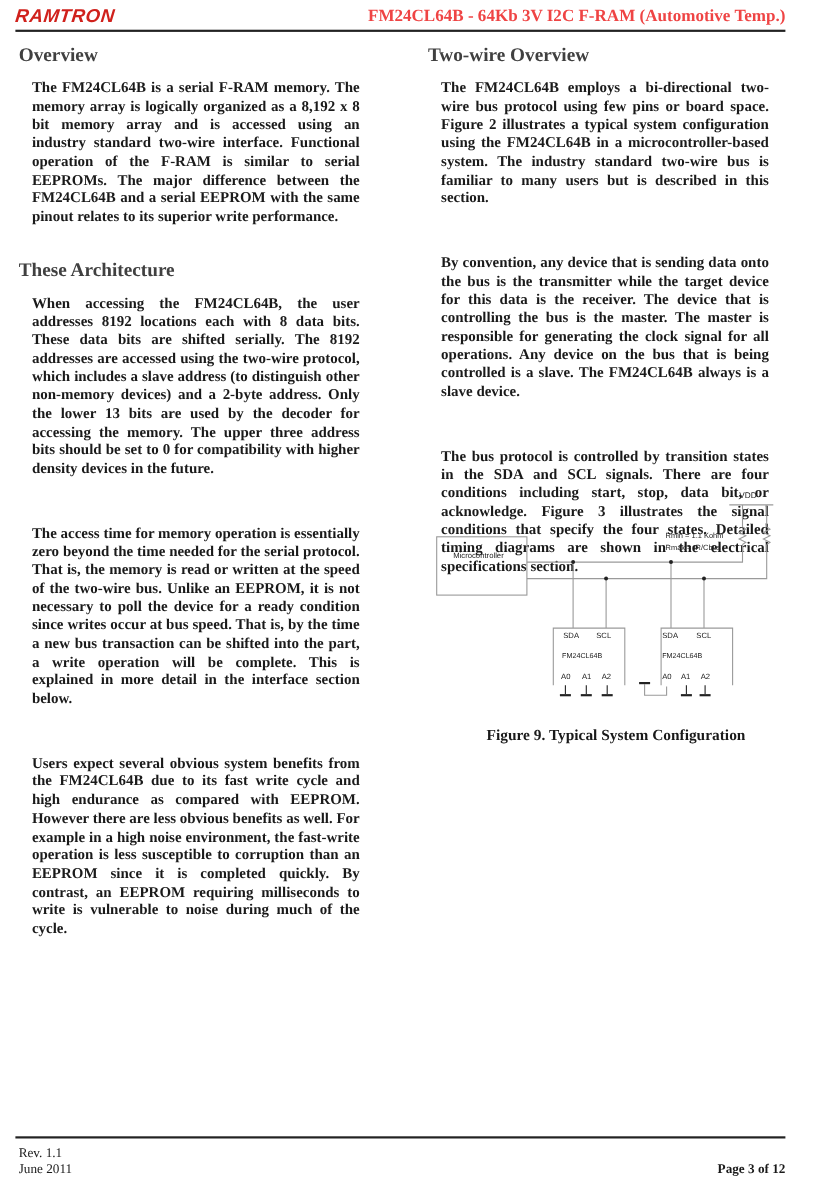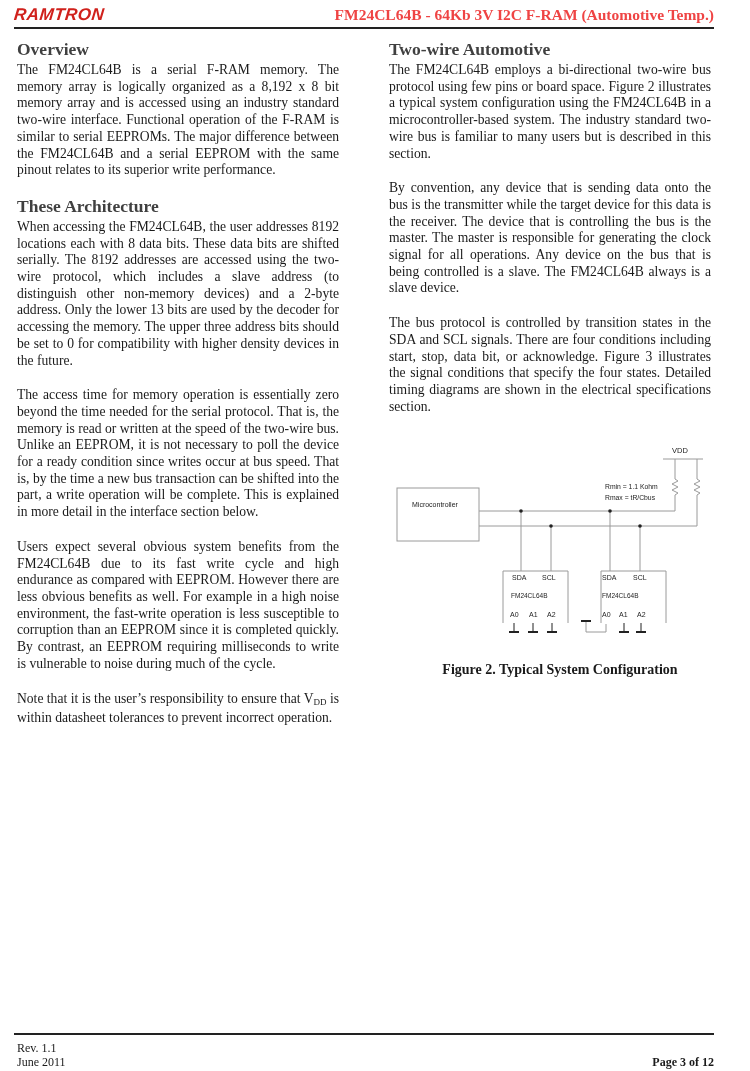--- a/index.html
+++ b/index.html
@@ -9,21 +9,21 @@
           font-weight: bold; font-style: italic; font-size: 17px; letter-spacing: 0.5px;
           color: #d0211c; transform: skewX(-6deg); }
   .doc-title { position: absolute; right: 36px; top: 6px; font-family: "Liberation Serif", serif;
                font-weight: bold; font-size: 15.5px; color: #ef4444; white-space: nowrap; }
   .rule-top { position: absolute; left: 14px; right: 36px; top: 27px; height: 2px; background: #222; }
   .rule-bottom { position: absolute; left: 14px; right: 36px; top: 1033px; height: 2px; background: #222; }
   .col { position: absolute; top: 38px; width: 322px; }
   .col.left { left: 17px; }
   .col.right { left: 389px; }
   h2 { font-family: "Liberation Serif", serif; font-size: 17.5px; font-weight: bold; margin: 0 0 2px 0; line-height: 22px; color: #404040; }
-  p { margin: 0; font-size: 13.6px; line-height: 16.7px; text-align: justify; text-align-last: left; }
+  p { margin: 12px; font-size: 13.6px; line-height: 16.7px; text-align: justify; text-align-last: left; font-weight: bold; }
   .gap { height: 18px; }
   .hgap { height: 16px; }
   sub { font-size: 9px; vertical-align: -2px; }
   .diagram { position: absolute; left: 390px; top: 440px; width: 330px; height: 200px; }
   .diagram text { font-family: "Liberation Sans", sans-serif; fill: #222; }
   .caption { position: absolute; left: 380px; top: 662px; width: 360px; text-align: center;
              font-weight: bold; font-size: 14px; }
   .footer-left { position: absolute; left: 17px; top: 1041px; font-size: 12px; line-height: 14px; }
   .footer-right { position: absolute; right: 36px; top: 1055px; font-size: 12px; font-weight: bold; text-align: center; }
 </style>
@@ -38,25 +38,24 @@
   <h2>Overview</h2>
   <p>The FM24CL64B is a serial F-RAM memory. The memory array is logically organized as a 8,192 x 8 bit memory array and is accessed using an industry standard two-wire interface. Functional operation of the F-RAM is similar to serial EEPROMs. The major difference between the FM24CL64B and a serial EEPROM with the same pinout relates to its superior write performance.</p>
   <div class="hgap"></div>
   <h2>These Architecture</h2>
   <p>When accessing the FM24CL64B, the user addresses 8192 locations each with 8 data bits. These data bits are shifted serially. The 8192 addresses are accessed using the two-wire protocol, which includes a slave address (to distinguish other non-memory devices) and a 2-byte address. Only the lower 13 bits are used by the decoder for accessing the memory.  The upper three address bits should be set to 0 for compatibility with higher density devices in the future.</p>
   <div class="gap"></div>
   <p>The access time for memory operation is essentially zero beyond the time needed for the serial protocol. That is, the memory is read or written at the speed of the two-wire bus. Unlike an EEPROM, it is not necessary to poll the device for a ready condition since writes occur at bus speed. That is, by the time a new bus transaction can be shifted into the part, a write operation will be complete. This is explained in more detail in the interface section below.</p>
   <div class="gap"></div>
   <p>Users expect several obvious system benefits from the FM24CL64B due to its fast write cycle and high endurance as compared with EEPROM. However there are less obvious benefits as well. For example in a high noise environment, the fast-write operation is less susceptible to corruption than an EEPROM since it is completed quickly. By contrast, an EEPROM requiring milliseconds to write is vulnerable to noise during much of the cycle.</p>
   <div class="gap"></div>
-  <p><span>Note that it is the user’s responsibility to ensure that V</span><sub>DD</sub><span> is within datasheet tolerances to prevent incorrect operation.</span></p>
 </div>
 
 <div class="col right">
-  <h2>Two-wire Automotive</h2>
+  <h2>Two-wire Overview</h2>
   <p>The FM24CL64B employs a bi-directional two-wire bus protocol using few pins or board space. Figure 2 illustrates a typical system configuration using the FM24CL64B in a microcontroller-based system. The industry standard two-wire bus is familiar to many users but is described in this section.</p>
   <div class="gap"></div>
   <p>By convention, any device that is sending data onto the bus is the transmitter while the target device for this data is the receiver. The device that is controlling the bus is the master. The master is responsible for generating the clock signal for all operations. Any device on the bus that is being controlled is a slave. The FM24CL64B always is a slave device.</p>
   <div class="gap"></div>
   <p>The bus protocol is controlled by transition states in the SDA and SCL signals. There are four conditions including start, stop, data bit, or acknowledge. Figure 3 illustrates the signal conditions that specify the four states. Detailed timing diagrams are shown in the electrical specifications section.</p>
 </div>
 
 <svg class="diagram" viewBox="390 440 330 200" width="330" height="200">
   <g stroke="#9a9a9a" stroke-width="1" fill="none">
 
@@ -116,20 +115,20 @@
   <text x="547" y="617" font-size="7">A2</text>
 
   <text x="602" y="580" font-size="7">SDA</text>
   <text x="633" y="580" font-size="7">SCL</text>
   <text x="602" y="598" font-size="6.5">FM24CL64B</text>
   <text x="602" y="617" font-size="7">A0</text>
   <text x="619" y="617" font-size="7">A1</text>
   <text x="637" y="617" font-size="7">A2</text>
 </svg>
 
-<div class="caption">Figure 2. Typical System Configuration</div>
+<div class="caption">Figure 9. Typical System Configuration</div>
 
 <div class="rule-bottom"></div>
 <div class="footer-left">
   <div>Rev. 1.1</div>
   <div>June 2011</div>
 </div>
 <div class="footer-right">Page 3 of 12</div>
 
 </body></html>

